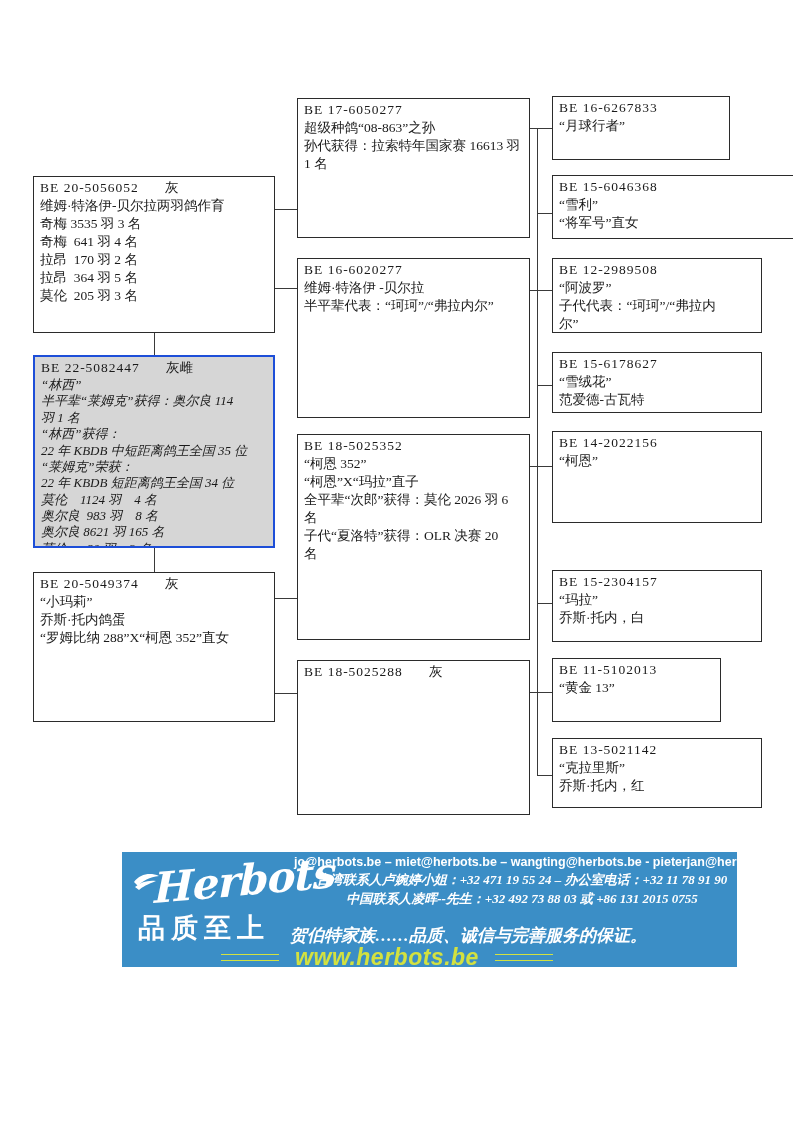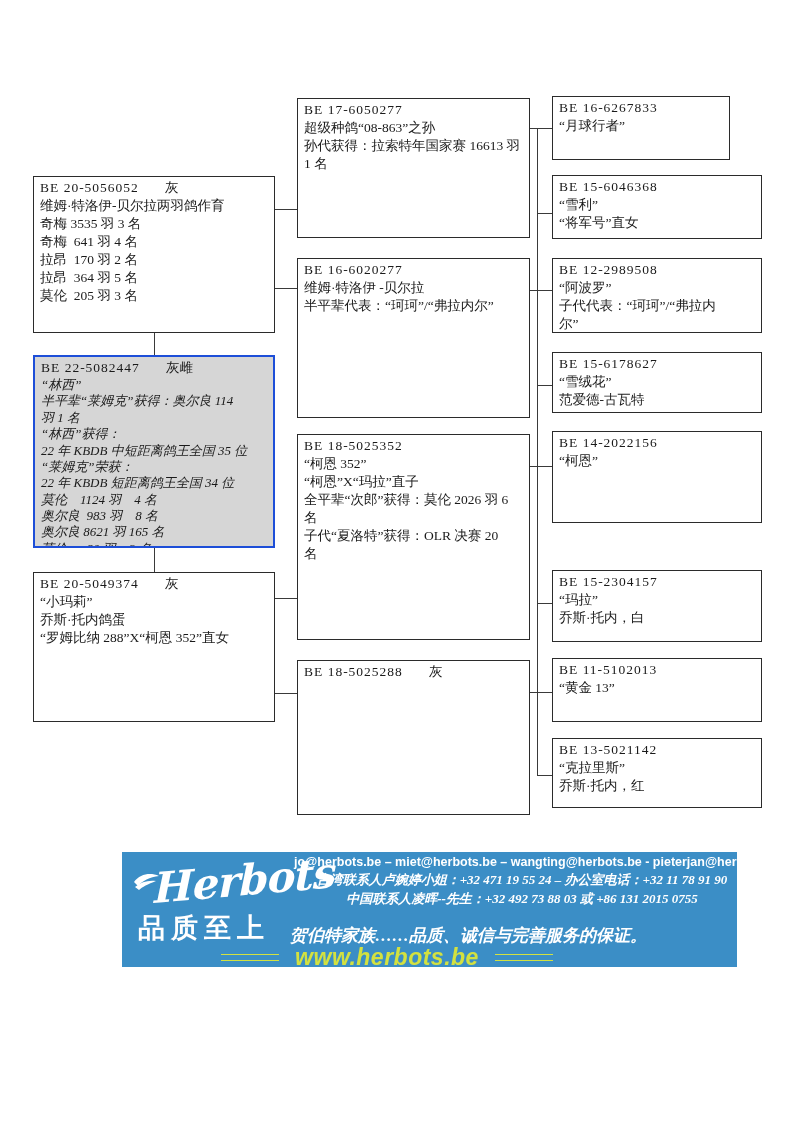--- a/index.html
+++ b/index.html
@@ -110,21 +110,21 @@
         <span>灰</span>
       </div>
   </div>
 
   <div class="pbox" style="left:552px;top:96px;width:178px;height:64px;">
     <div class="ringline">
         <span class="ring">BE 16-6267833</span>
       </div>
     <div class="details">“月球行者”</div>
   </div>
-  <div class="pbox" style="left:552px;top:175px;width:210px;height:64px;">
+  <div class="pbox" style="left:552px;top:175px;width:242px;height:64px;">
     <div class="ringline">
         <span class="ring">BE 15-6046368</span>
       </div>
     <div class="details">“雪利”
 “将军号”直女</div>
   </div>
   <div class="pbox" style="left:552px;top:258px;width:210px;height:75px;">
     <div class="ringline">
         <span class="ring">BE 12-2989508</span>
       </div>
@@ -145,21 +145,21 @@
       </div>
     <div class="details">“柯恩”</div>
   </div>
   <div class="pbox" style="left:552px;top:570px;width:210px;height:72px;">
     <div class="ringline">
         <span class="ring">BE 15-2304157</span>
       </div>
     <div class="details">“玛拉”
 乔斯·托内，白</div>
   </div>
-  <div class="pbox" style="left:552px;top:658px;width:210px;height:64px;">
+  <div class="pbox" style="left:552px;top:658px;width:169px;height:64px;">
     <div class="ringline">
         <span class="ring">BE 11-5102013</span>
       </div>
     <div class="details">“黄金 13”</div>
   </div>
   <div class="pbox" style="left:552px;top:738px;width:210px;height:70px;">
     <div class="ringline">
         <span class="ring">BE 13-5021142</span>
       </div>
     <div class="details">“克拉里斯”

